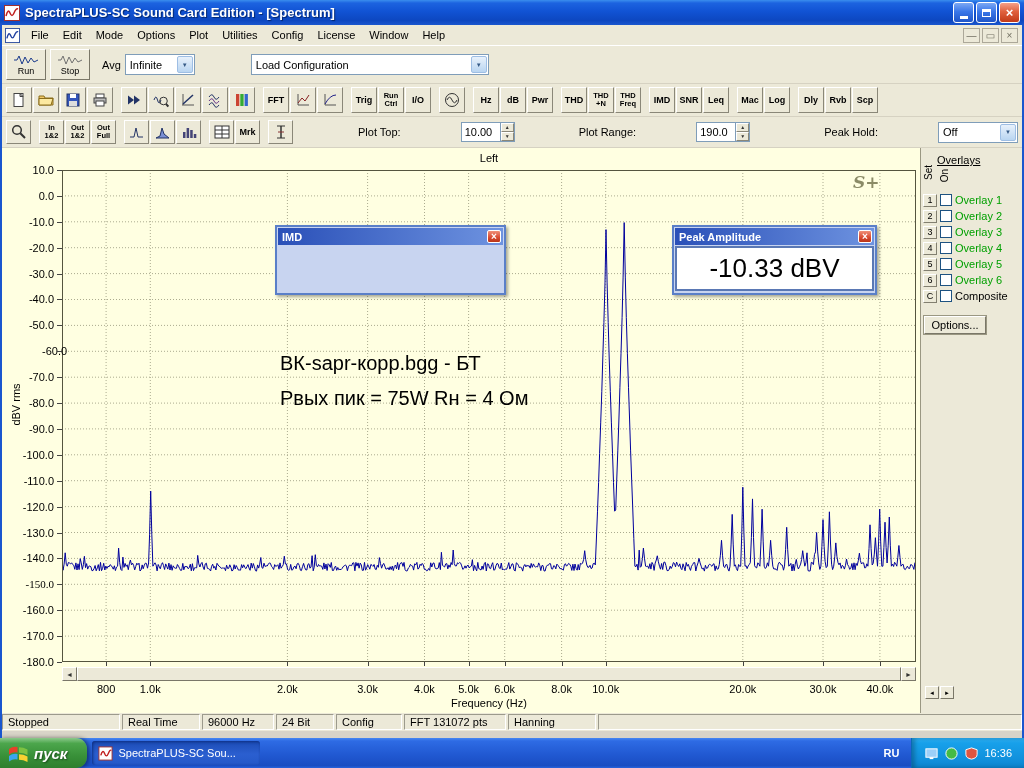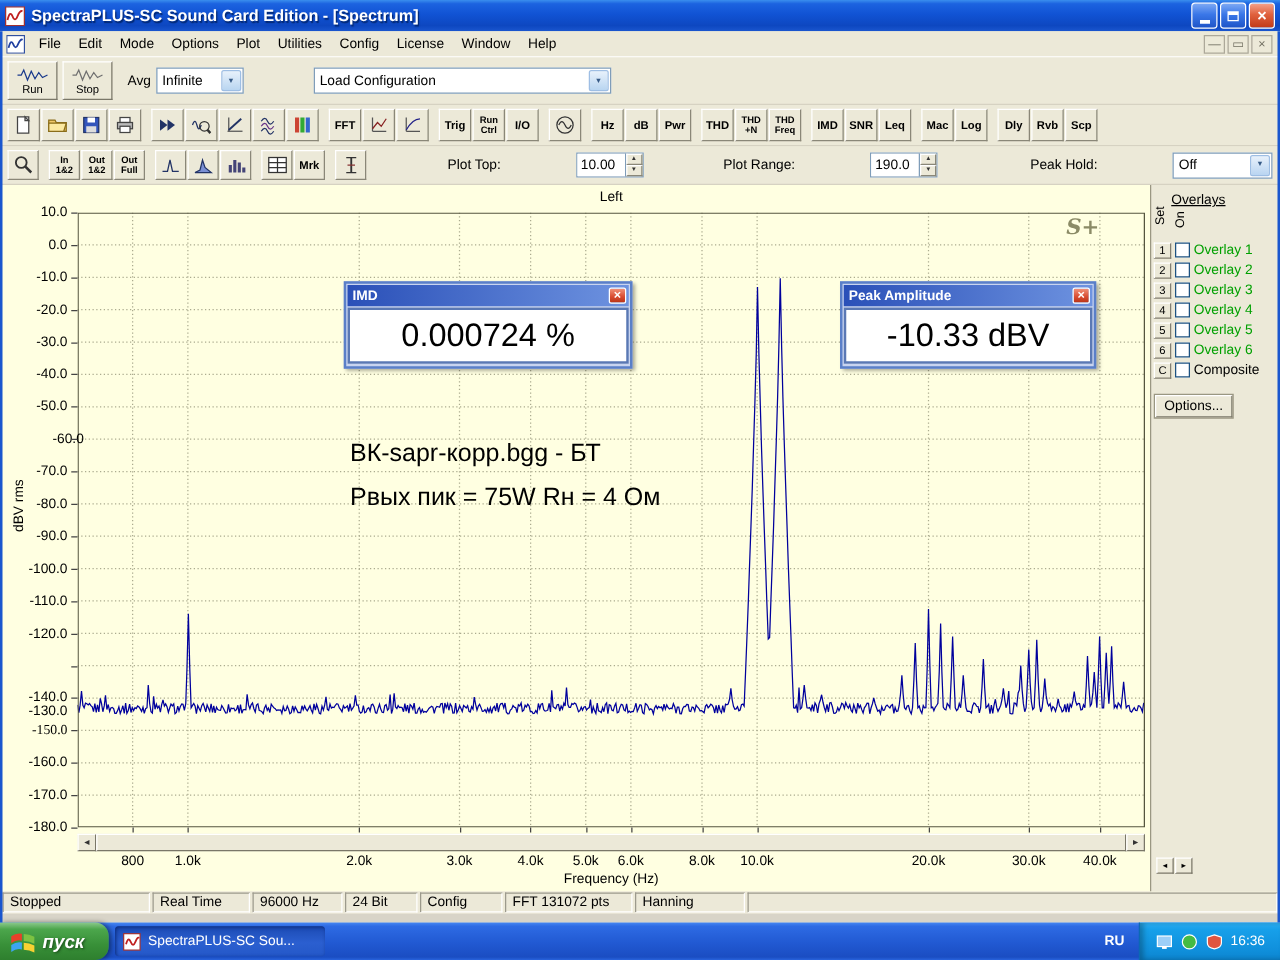--- a/index.html
+++ b/index.html
@@ -441,21 +441,21 @@
         <div class="ytick" style="top: 249.053px;">-80.0</div>
         <div class="ymark" style="top: 255px;"></div>
         <div class="ytick" style="top: 274.947px;">-90.0</div>
         <div class="ymark" style="top: 281px;"></div>
         <div class="ytick" style="top: 300.842px;">-100.0</div>
         <div class="ymark" style="top: 307px;"></div>
         <div class="ytick" style="top: 326.737px;">-110.0</div>
         <div class="ymark" style="top: 333px;"></div>
         <div class="ytick" style="top: 352.632px;">-120.0</div>
         <div class="ymark" style="top: 359px;"></div>
-        <div class="ytick" style="top: 378.526px; margin-top: 36px;">-130.0</div>
+        <div class="ytick" style="top: 378.526px;">-130.0</div>
         <div class="ymark" style="top: 385px;"></div>
         <div class="ytick" style="top: 404.421px;">-140.0</div>
         <div class="ymark" style="top: 410px;"></div>
         <div class="ytick" style="top: 430.316px; font-family: Liberation Serif, serif;">-150.0</div>
         <div class="ymark" style="top: 436px;"></div>
         <div class="ytick" style="top: 456.211px;">-160.0</div>
         <div class="ymark" style="top: 462px;"></div>
         <div class="ytick" style="top: 482.105px;">-170.0</div>
         <div class="ymark" style="top: 488px;"></div>
         <div class="ytick" style="top: 508px;">-180.0</div>
@@ -492,23 +492,20 @@
     <div id="annotation">
       <div>ВК-sapr-корр.bgg - БТ</div>
       <div>Рвых пик = 75W  Rн = 4 Ом</div>
     </div>
 
     <div class="miniwin" style="left:275px;top:77px;width:231px;height:70px">
       <div class="miniwin-title">
         <span>IMD</span>
         <span class="miniclose">×</span>
       </div>
-      <div class="miniwin-body" style="height:45px">
-          <span>0.000724 %</span>
-        </div>
     </div>
 
     <div class="miniwin" style="left:672px;top:77px;width:205px;height:70px">
       <div class="miniwin-title">
         <span>Peak Amplitude</span>
         <span class="miniclose">×</span>
       </div>
       <div class="miniwin-body" style="height:45px">
           <span>-10.33 dBV</span>
         </div>

